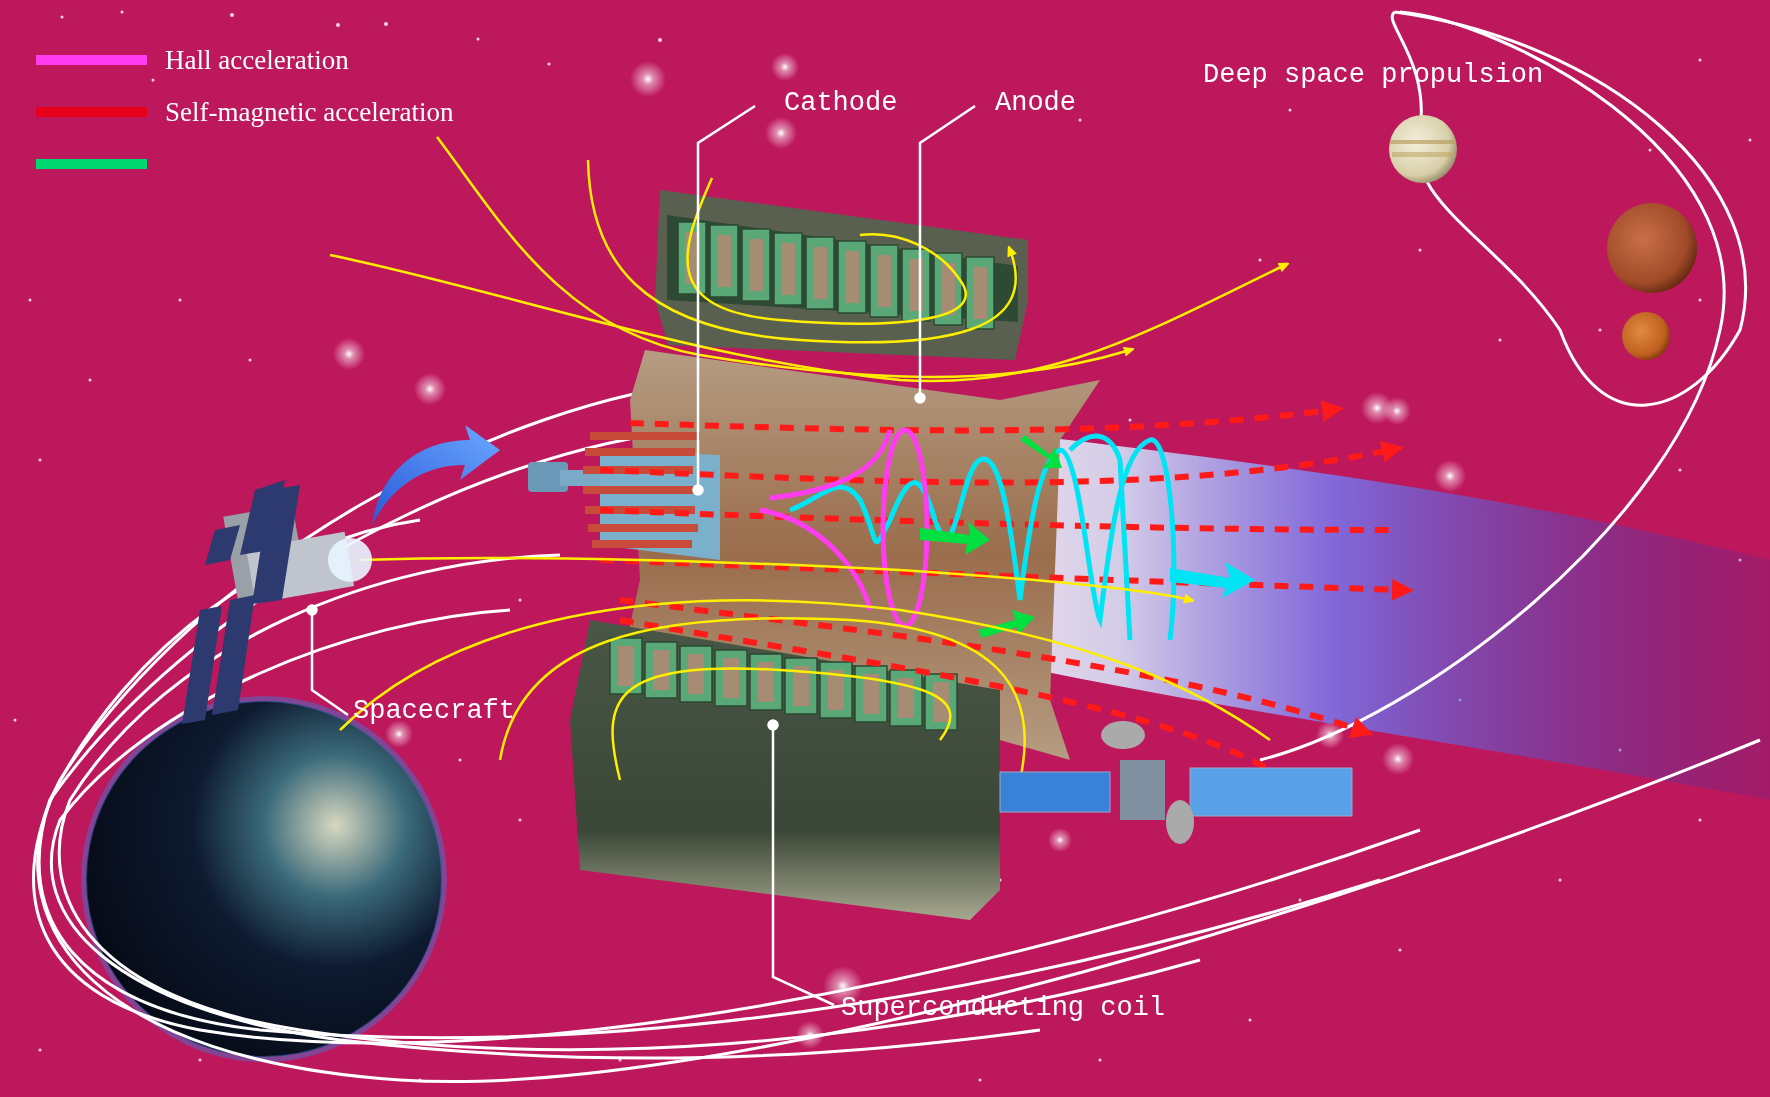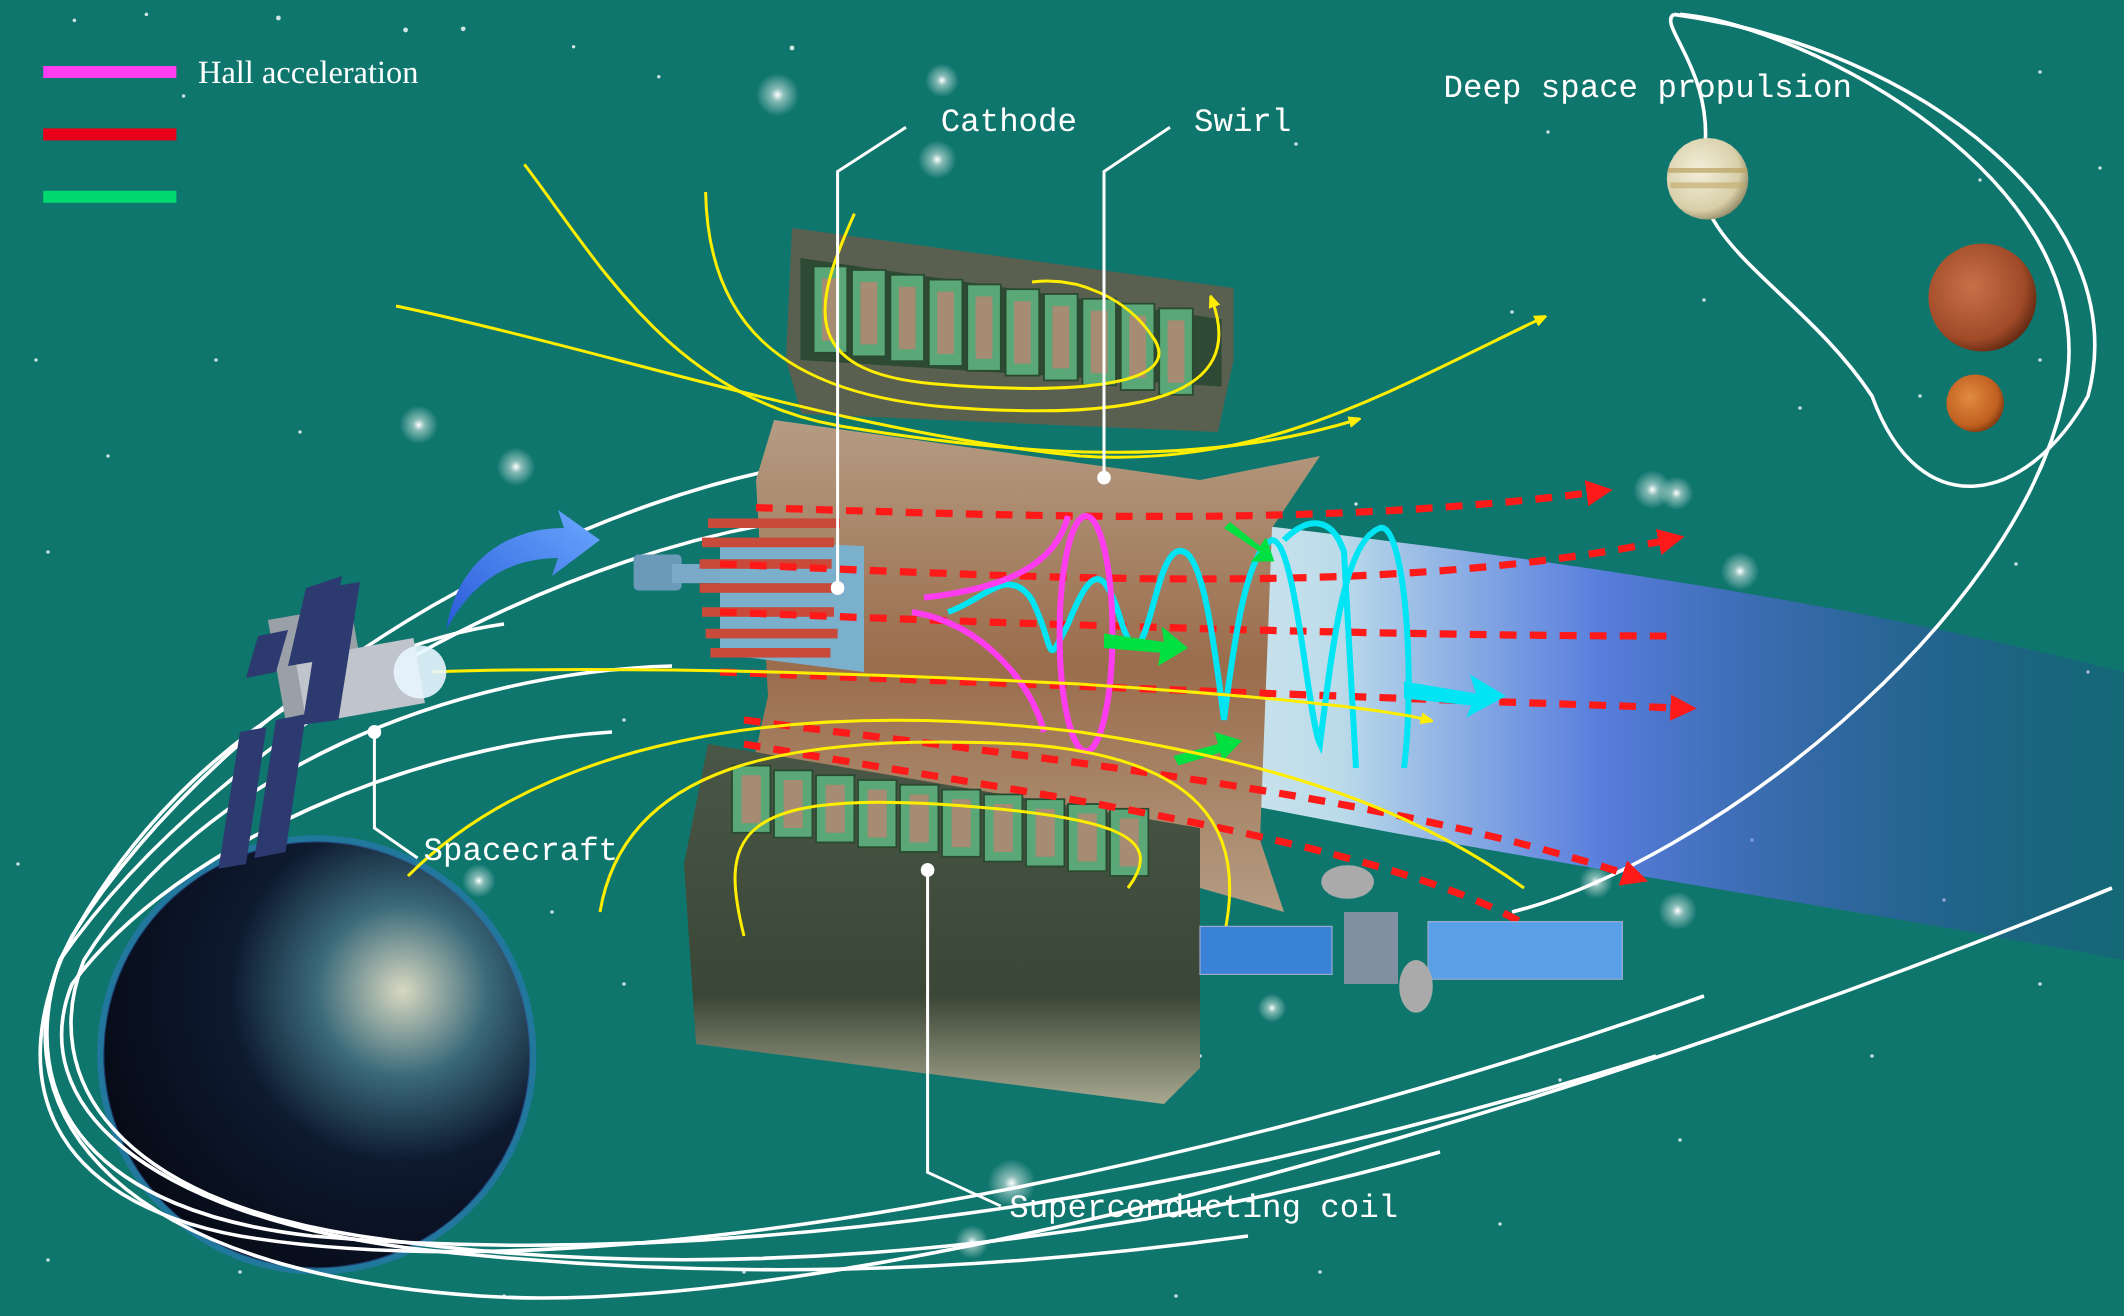--- a/index.html
+++ b/index.html
@@ -1,16 +1,16 @@
 <!DOCTYPE html>
 <html><head>
 <meta charset="utf-8">
 <style>
   html, body { margin:0; padding:0; background:#000; }
-  #stage { position:relative; width:1770px; height:1097px; overflow:hidden; background:#0f766e;
+  #stage { position:relative; width:1770px; height:1097px; overflow:hidden; background:#be185d;
            font-family:"Liberation Serif","DejaVu Serif",serif; }
   svg.scene { position:absolute; left:0; top:0; }
   .label { position:absolute; color:#fff; font-size:27px; white-space:nowrap; line-height:1;
            font-family:Liberation Mono, monospace; }
   .legend { position:absolute; left:36px; top:34px; }
   .legend-row { position:relative; height:52px; display:flex; align-items:center; }
   .legend-swatch { width:111px; height:10px; margin-right:18px; }
   .legend-text { color:#fff; font-size:27px; white-space:nowrap;
                  font-family:"Liberation Serif","DejaVu Serif",serif; }
 </style>
@@ -325,25 +325,26 @@
     </g>
   </svg>
 
   <div class="legend">
     <div class="legend-row">
       <div class="legend-swatch" style="background:#ff3cf0"></div>
       <span class="legend-text">Hall acceleration</span>
     </div>
     <div class="legend-row">
       <div class="legend-swatch" style="background:#e8001a"></div>
+      <span class="legend-text">Self-magnetic acceleration</span>
     </div>
     <div class="legend-row">
       <div class="legend-swatch" style="background:#00d870"></div>
     </div>
   </div>
 
   <div class="label" style="left:784px; top:90px;">Cathode</div>
-  <div class="label" style="left:995px; top:90px;">Swirl</div>
+  <div class="label" style="left:995px; top:90px;">Anode</div>
   <div class="label" style="left:1203px; top:62px;">Deep space propulsion</div>
   <div class="label" style="left:353px; top:698px;">Spacecraft</div>
   <div class="label" style="left:841px; top:995px;">Superconducting coil</div>
 
 </div>
 
 </body></html>

